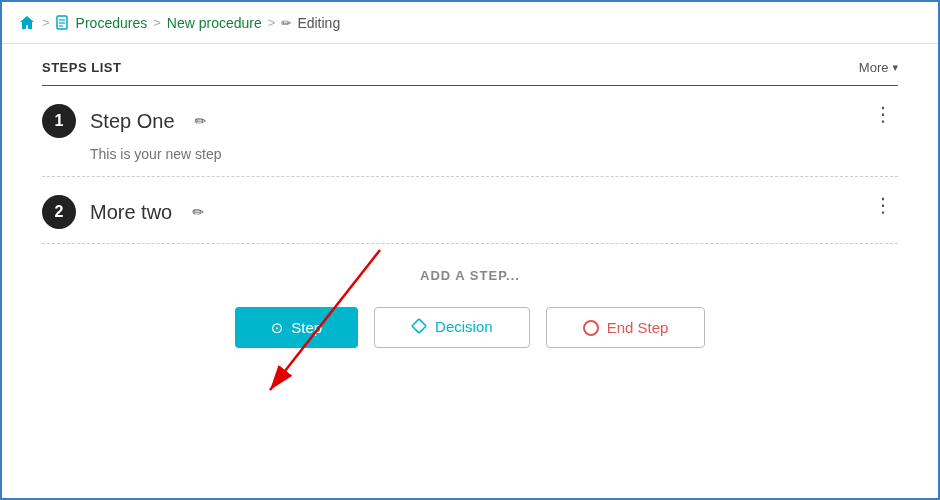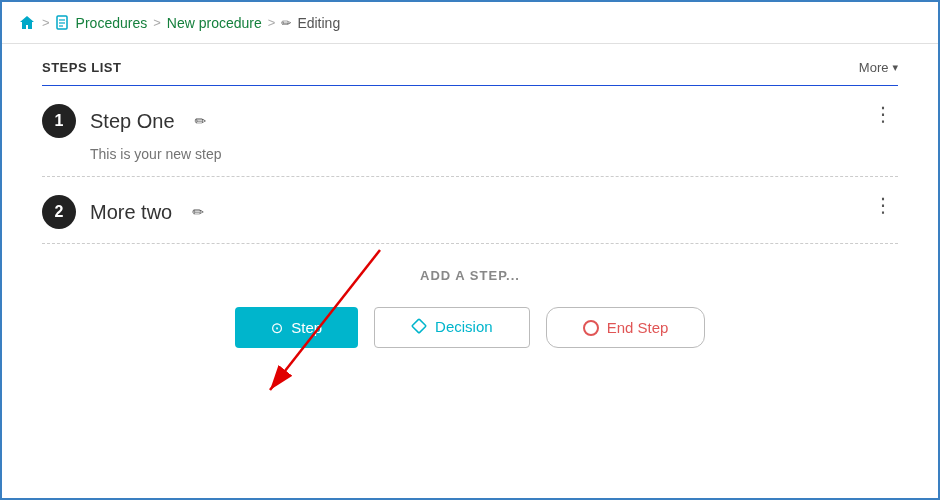--- a/index.html
+++ b/index.html
@@ -173,21 +173,21 @@
       font-size: 15px;
       cursor: pointer;
       display: flex;
       align-items: flex-start;
       gap: 8px;
     }
     .btn-end-step {
       background: #fff;
       color: #e05555;
       border: 1.5px solid #bbb;
-      border-radius: 12px;
+      border-radius: 4px;
       padding: 10px 36px;
       font-size: 15px;
       cursor: pointer;
       display: flex;
       align-items: center;
       gap: 8px;
     }
     .red-arrow {
       position: absolute;
       top: -160px;

